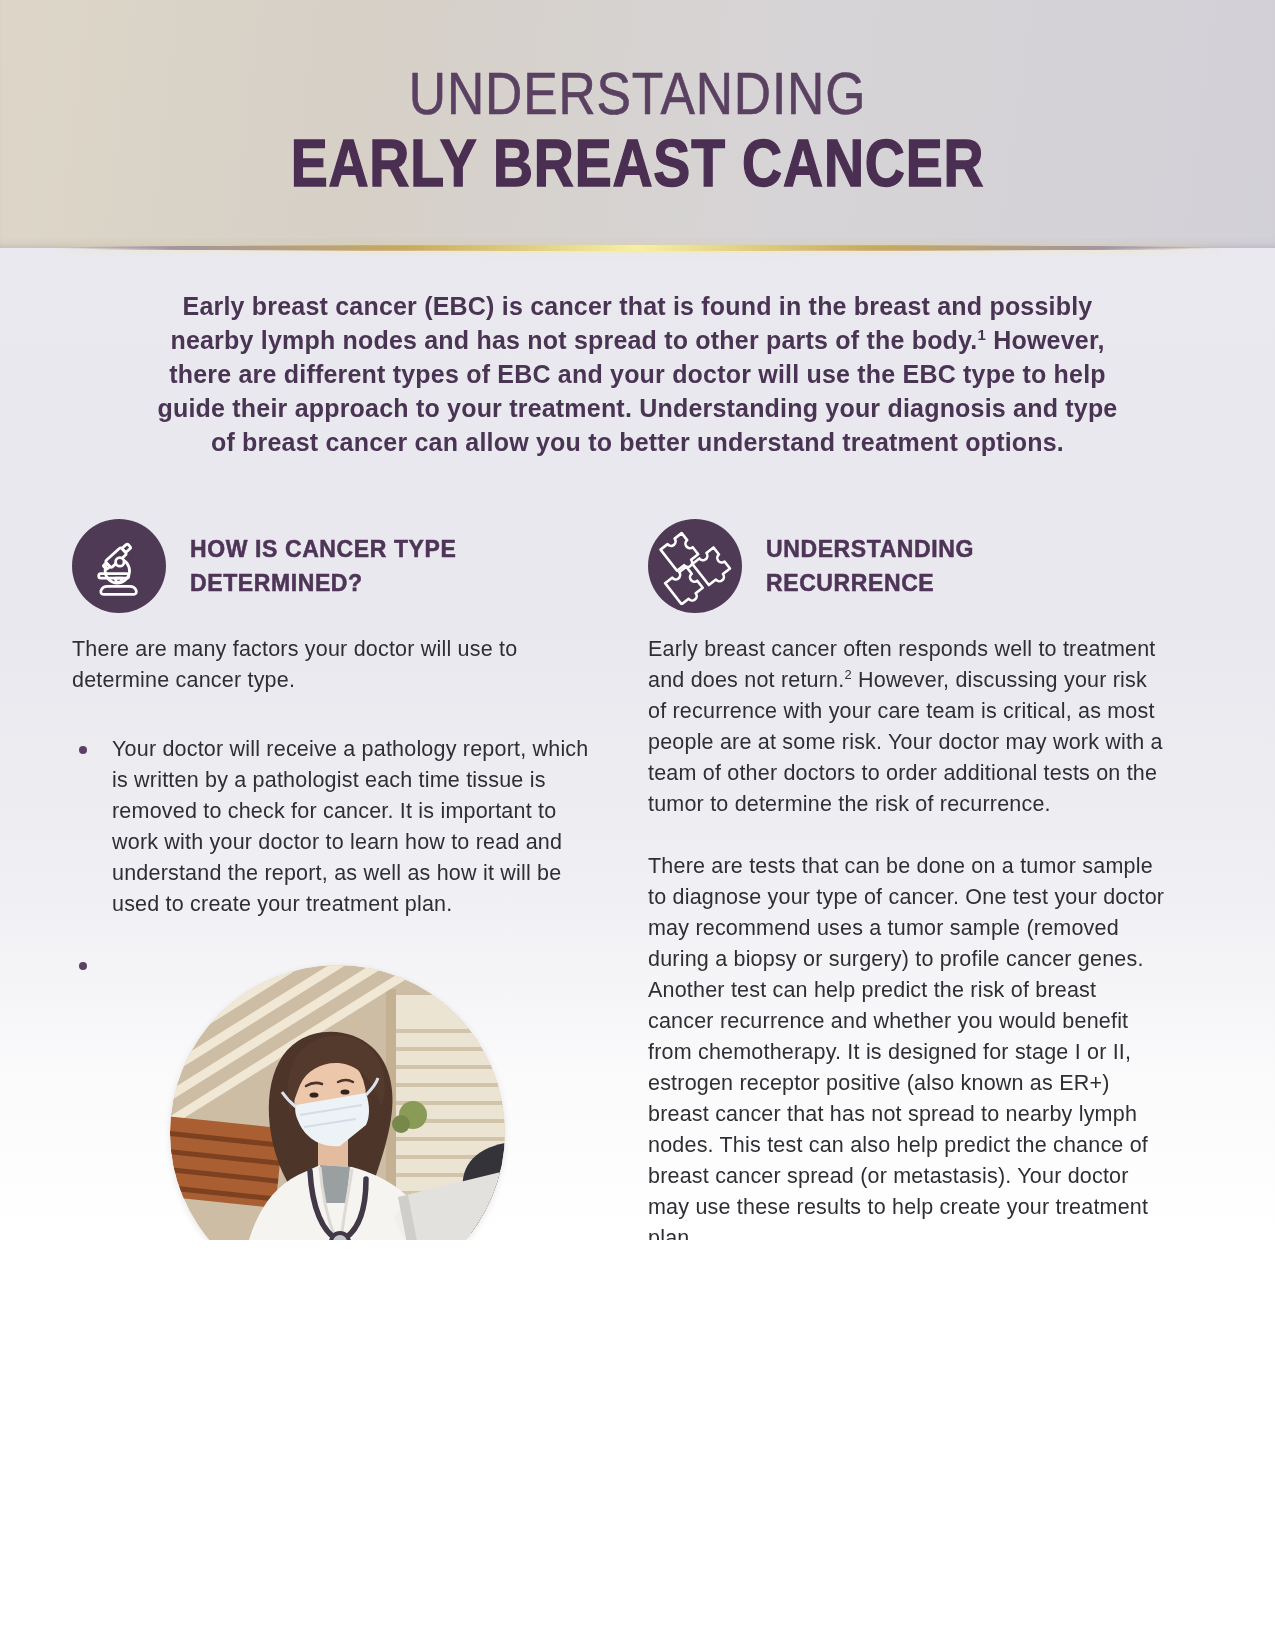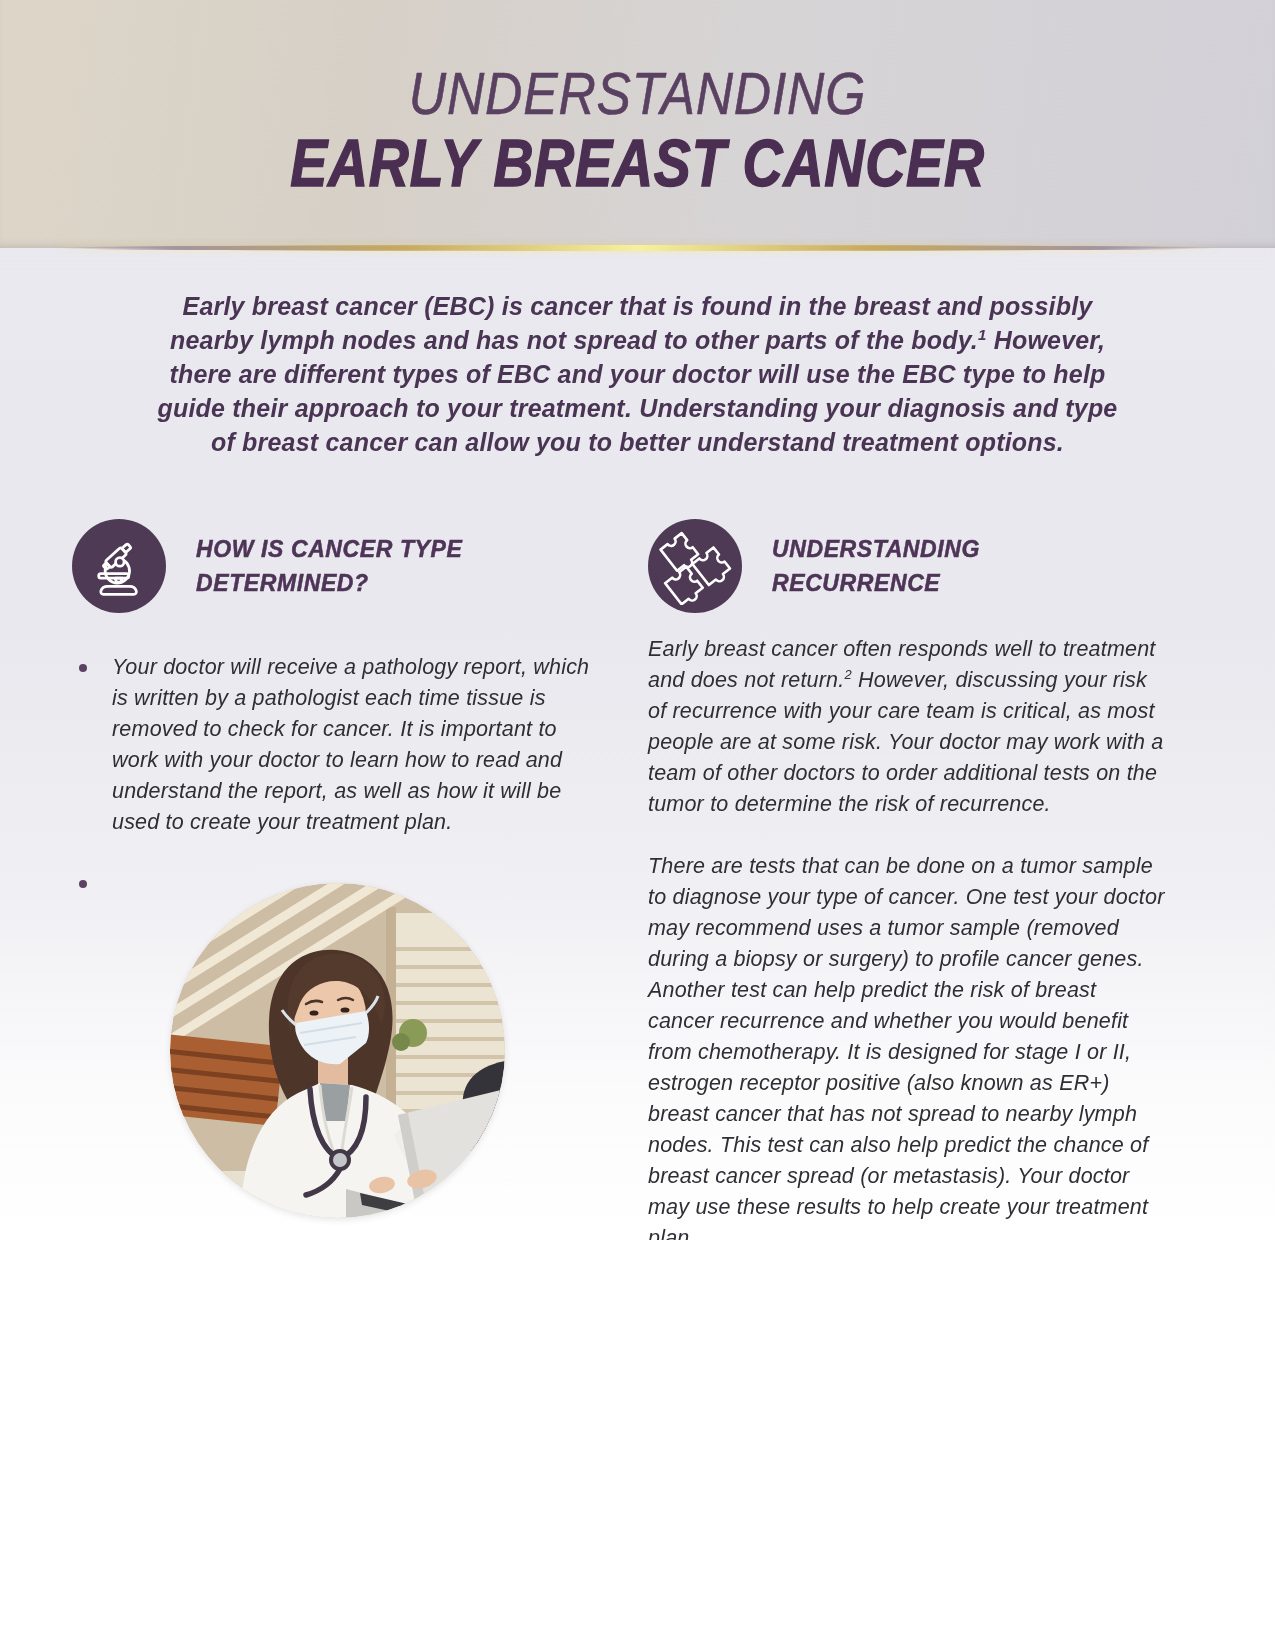--- a/index.html
+++ b/index.html
@@ -1,21 +1,20 @@
 <!DOCTYPE html>
 <html><head>
 <meta charset="utf-8">
 <style>
   * { margin:0; padding:0; box-sizing:border-box; }
   html,body { background:#ffffff; }
   .page {
     position:relative; width:1275px; height:1240px; margin:0 auto; overflow:hidden;
     background:linear-gradient(180deg,#eae9ef 0%,#e9e8ee 50%,#f0eff3 72%,#fbfbfc 88%,#ffffff 100%);
     font-family:"Liberation Sans", sans-serif;
-    font-style:italic;
   }
   
   .header {
     position:absolute; top:0; left:0; right:0; height:248px; text-align:center;
     background:linear-gradient(97deg,#ddd6c8 0%,#d6d0c7 28%,#d7d4d6 60%,#d3d1d8 100%);
     box-shadow:inset 0 -7px 10px -7px rgba(86,66,88,0.28);
     padding-top:64px;
   }
   .title1 {
     display:block; font-size:60px; line-height:60px; font-weight:400; letter-spacing:1px;
@@ -36,21 +35,21 @@
   .intro {
     position:absolute; top:289px; left:142px; width:991px; text-align:center;
     font-size:25px; line-height:34px; font-weight:700; letter-spacing:0.2px; color:#4a3453;
   }
   .intro sup, .para sup { font-size:0.6em; vertical-align:super; line-height:0; }
   
   .columns {
     position:absolute; top:518px; left:72px; width:1096px;
     display:grid; grid-template-columns:520px 520px; column-gap:56px;
   }
-  .section-head { display:flex; align-items:center; gap:30px; min-height:96px; margin-bottom:20px; }
+  .section-head { display:flex; align-items:center; gap:24px; min-height:96px; margin-bottom:20px; }
   .icon-circle {
     flex:0 0 auto; width:94px; height:94px; border-radius:50%; background:#4f3a55;
     display:flex; align-items:center; justify-content:center;
   }
   .icon-circle svg { width:78px; height:78px; }
   h2 {
     font-size:23px; line-height:34px; font-weight:700; letter-spacing:0.6px; color:#4e3457;
     -webkit-text-stroke:0.5px #4e3457;
   }
   h2 span { display:block; }
@@ -104,20 +103,21 @@
               <circle cx="49" cy="43" r="5.2" fill="#4f3a55"></circle>
             </g>
           </svg>
         </div>
         <h2>
           <span>HOW IS CANCER TYPE</span>
           <span>DETERMINED?</span>
         </h2>
       </div>
 
+      <p class="body-text lead">There are many factors your doctor will use to determine cancer type.</p>
 
       <ul class="bullets">
         <li>
           <span class="bullet-dot"></span>
           <span>Your doctor will receive a pathology report, which is written by a pathologist each time tissue is removed to check for cancer. It is important to work with your doctor to learn how to read and understand the report, as well as how it will be used to create your treatment plan.</span>
         </li>
         <li>
           <span class="bullet-dot"></span>
         </li>
       </ul>

